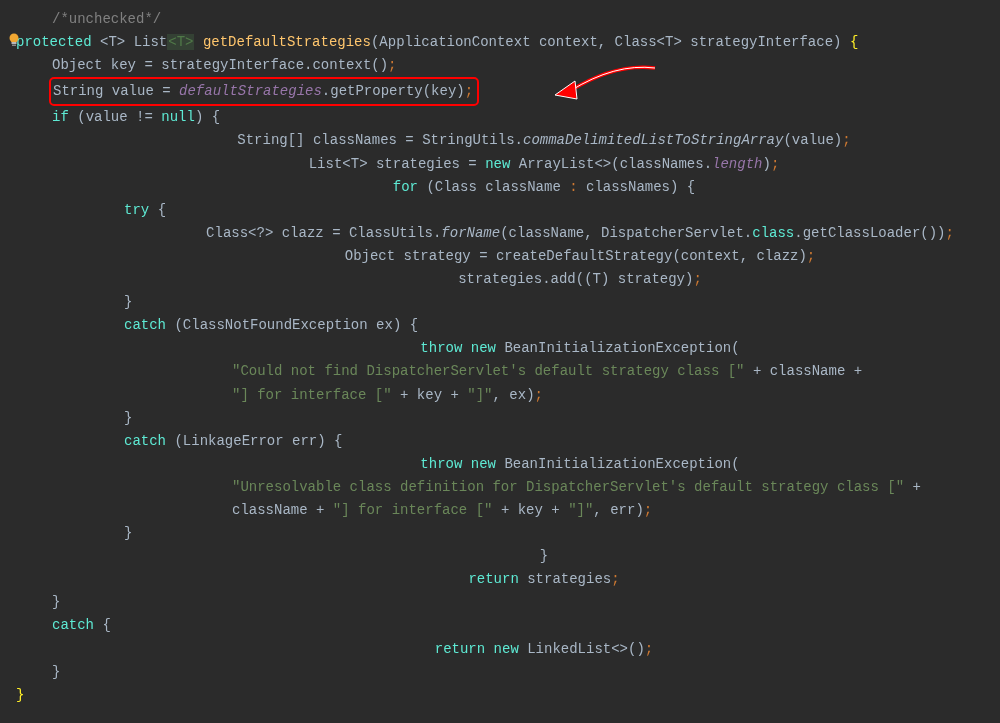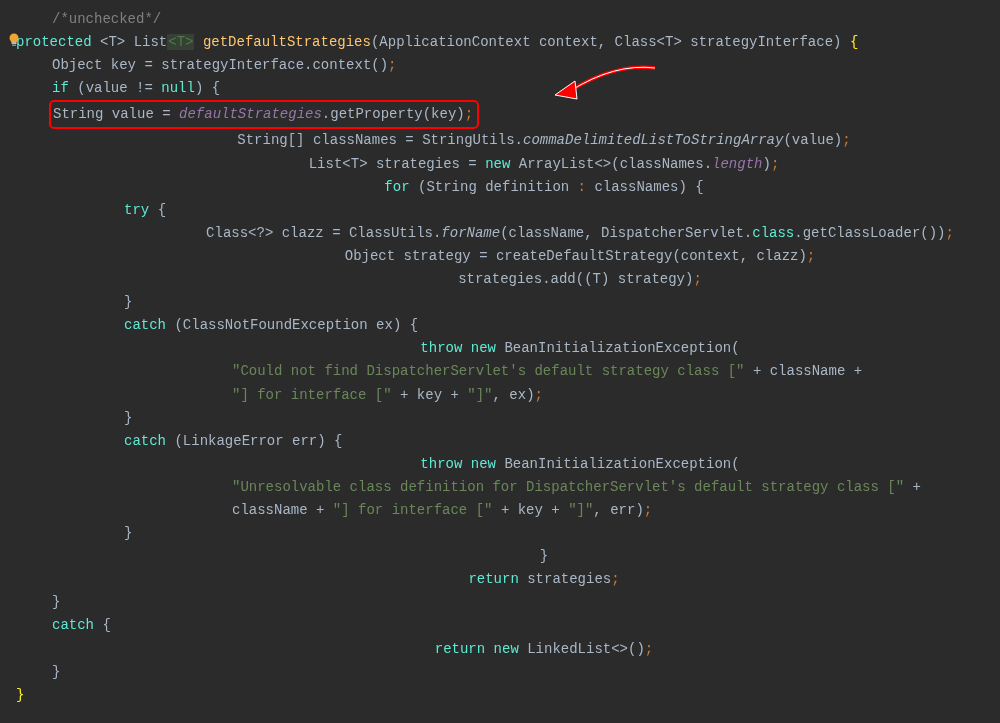--- a/index.html
+++ b/index.html
@@ -77,29 +77,29 @@
       <rect x="6" y="12.5" width="4" height="1.5" fill="#8a8a8a"></rect>
     </svg>
   </div>
 
   <div class="line i1"><span class="comment">/*unchecked*/</span></div>
 
   <div class="line"><span class="keyword">protected</span><span> </span><span class="paren">&lt;</span><span class="type">T</span><span class="paren">&gt;</span><span> </span><span class="type">List</span><span class="generic-hl"><span>&lt;</span><span>T</span><span>&gt;</span></span><span> </span><span class="method-def">getDefaultStrategies</span><span class="paren">(</span><span class="param">ApplicationContext </span><span>context</span><span>, </span><span class="param">Class</span><span class="paren">&lt;</span><span>T</span><span class="paren">&gt;</span><span> </span><span>strategyInterface</span><span class="paren">)</span><span> </span><span class="brace-hl-open">{</span></div>
 
   <div class="line i1"><span>Object key </span><span class="operator">=</span><span> strategyInterface</span><span>.</span><span class="method-call">context</span><span class="paren">()</span><span class="semi">;</span></div>
 
+  <div class="line i1"><span class="red-box"><span>String value </span><span class="operator">=</span><span> </span><span class="field-italic">defaultStrategies</span><span>.</span><span class="method-call">getProperty</span><span class="paren">(</span><span>key</span><span class="paren">)</span><span class="semi">;</span></span></div>
+
   <div class="line i1"><span class="keyword">if</span><span> </span><span class="paren">(</span><span>value </span><span class="operator">!=</span><span class="keyword"> null</span><span class="paren">)</span><span> </span><span class="brace">{</span></div>
-
-  <div class="line i1"><span class="red-box"><span>String value </span><span class="operator">=</span><span> </span><span class="field-italic">defaultStrategies</span><span>.</span><span class="method-call">getProperty</span><span class="paren">(</span><span>key</span><span class="paren">)</span><span class="semi">;</span></span></div>
 
   <div class="line i2"><span>String[] classNames </span><span class="operator">=</span><span> StringUtils</span><span>.</span><span class="static-italic">commaDelimitedListToStringArray</span><span class="paren">(</span><span>value</span><span class="paren">)</span><span class="semi">;</span></div>
 
   <div class="line i2"><span>List</span><span class="paren">&lt;</span><span>T</span><span class="paren">&gt;</span><span> strategies </span><span class="operator">=</span><span> </span><span class="keyword">new</span><span> </span><span>ArrayList</span><span class="paren">&lt;&gt;</span><span class="paren">(</span><span>classNames</span><span>.</span><span class="field-italic">length</span><span class="paren">)</span><span class="semi">;</span></div>
 
-  <div class="line i2"><span class="keyword">for</span><span> </span><span class="paren">(</span><span>String definition </span><span class="colon">:</span><span> classNames</span><span class="paren">)</span><span> </span><span class="brace">{</span></div>
+  <div class="line i2"><span class="keyword">for</span><span> </span><span class="paren">(</span><span>Class className </span><span class="colon">:</span><span> classNames</span><span class="paren">)</span><span> </span><span class="brace">{</span></div>
 
   <div class="line i3"><span class="keyword">try</span><span> </span><span class="brace">{</span></div>
 
   <div class="line i4"><span>Class</span><span class="paren">&lt;</span><span>?</span><span class="paren">&gt;</span><span> clazz </span><span class="operator">=</span><span> ClassUtils</span><span>.</span><span class="static-italic">forName</span><span class="paren">(</span><span>className</span><span>, </span><span>DispatcherServlet</span><span>.</span><span class="keyword">class</span><span>.</span><span class="method-call">getClassLoader</span><span class="paren">()</span><span class="paren">)</span><span class="semi">;</span></div>
 
   <div class="line i4"><span>Object strategy </span><span class="operator">=</span><span> createDefaultStrategy</span><span class="paren">(</span><span>context</span><span>, </span><span>clazz</span><span class="paren">)</span><span class="semi">;</span></div>
 
   <div class="line i4"><span>strategies</span><span>.</span><span class="method-call">add</span><span class="paren">(</span><span class="paren">(</span><span>T</span><span class="paren">)</span><span> </span><span>strategy</span><span class="paren">)</span><span class="semi">;</span></div>
 
   <div class="line i3"><span class="brace">}</span></div>

